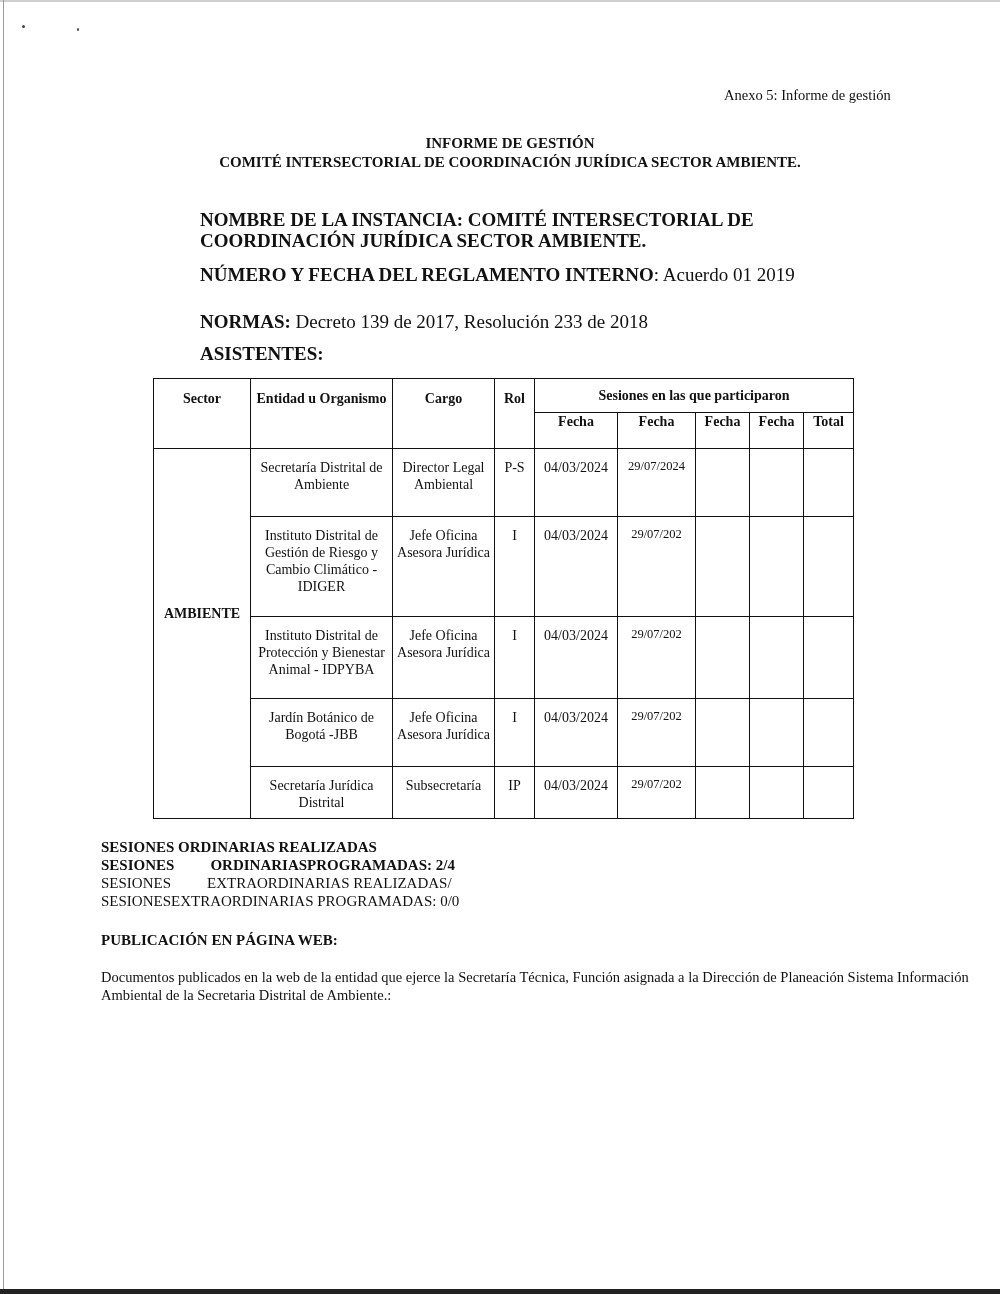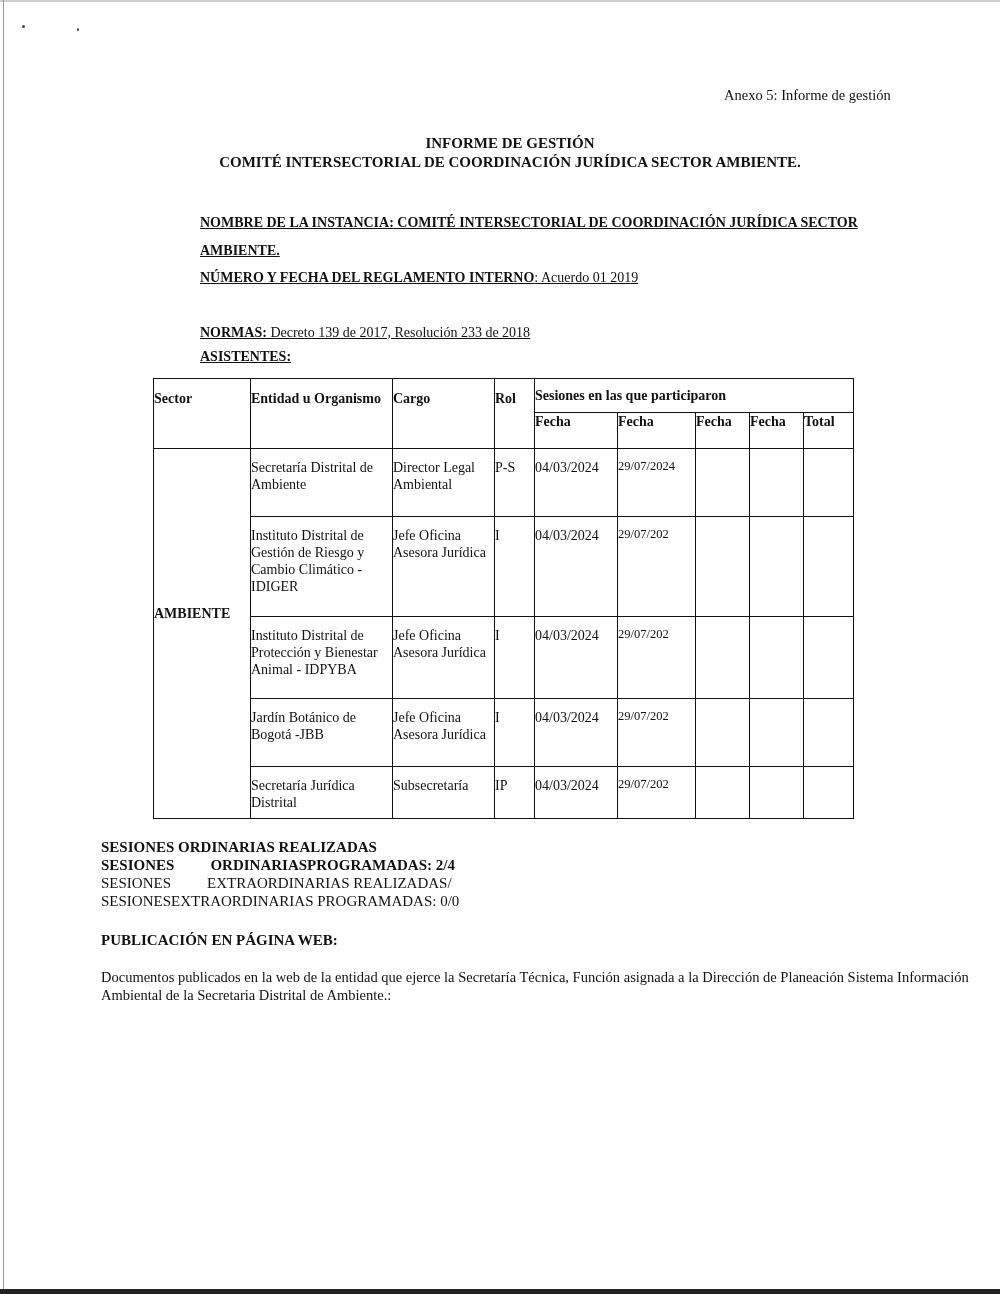--- a/index.html
+++ b/index.html
@@ -10,33 +10,33 @@
       color: #111;
     }
     .page-edge-left { position: absolute; left: 3px; top: 0; width: 1px; height: 1290px; background: #9a9a9a; }
     .page-edge-top { position: absolute; left: 0; top: 0; width: 1000px; height: 2px; background: #cfcfcf; }
     .page-edge-bottom { position: absolute; left: 0; top: 1289px; width: 1000px; height: 5px; background: #222; }
     .speck { position: absolute; width: 3px; height: 3px; background: #444; border-radius: 50%; }
 
     .abs { position: absolute; white-space: nowrap; }
     .annex { left: 724px; top: 87px; font-size: 14.5px; }
     .title-block { left: 150px; top: 134px; width: 720px; text-align: center; font-weight: bold; font-size: 15px; line-height: 19px; }
-    .field { left: 200px; font-size: 14px; font-weight: bold; line-height: 28px; text-decoration: underline; }
+    .field { left: 200px; font-size: 19px; font-weight: bold; line-height: 21px; }
     .field .val { font-weight: normal; }
     .f-nombre { top: 209px; white-space: normal; width: 710px; }
     .f-numero { top: 264px; }
-    .f-normas { top: 319px; }
+    .f-normas { top: 311px; }
     .f-asist { top: 343px; text-align: center; }
 
     table.att {
       position: absolute; left: 153px; top: 378px;
       border-collapse: collapse; font-size: 14px; line-height: 17px;
     }
     table.att td, table.att th {
-      border: 1.5px solid #111; padding: 0; vertical-align: top; text-align: left;
+      border: 1.5px solid #111; padding: 0; vertical-align: top; text-align: center;
     }
     table.att th { font-weight: bold; font-size: 14px; }
     .th-pad { padding-top: 11px !important; }
     .sub th { vertical-align: middle; }
     .cell { padding-top: 12px !important; }
     .sector-cell { vertical-align: top; padding-top: 0 !important; }
     .sector-cell span { display: block; font-weight: bold; margin-top: 10px; }
     .date2 { font-size: 12.5px; padding-top: 9px !important; margin-top: 21px; }
 
     .sess { left: 101px; font-size: 15px; line-height: 17px; }

